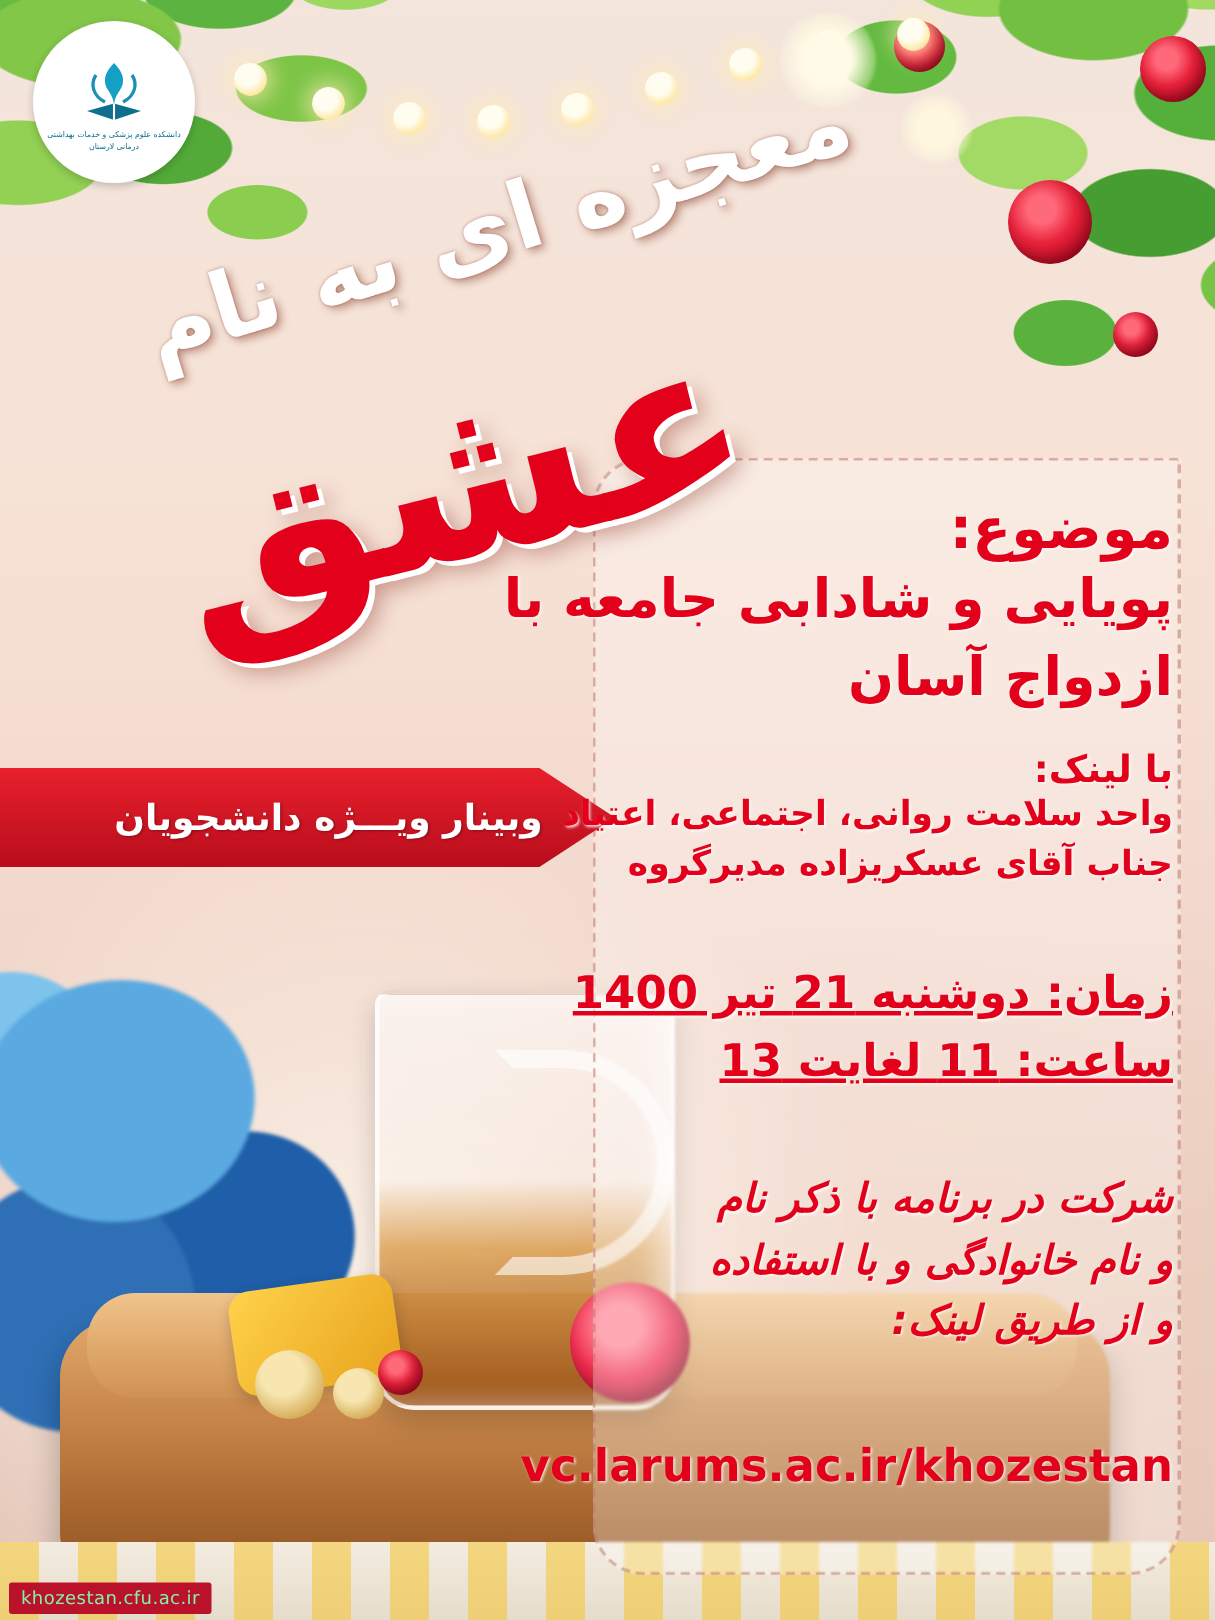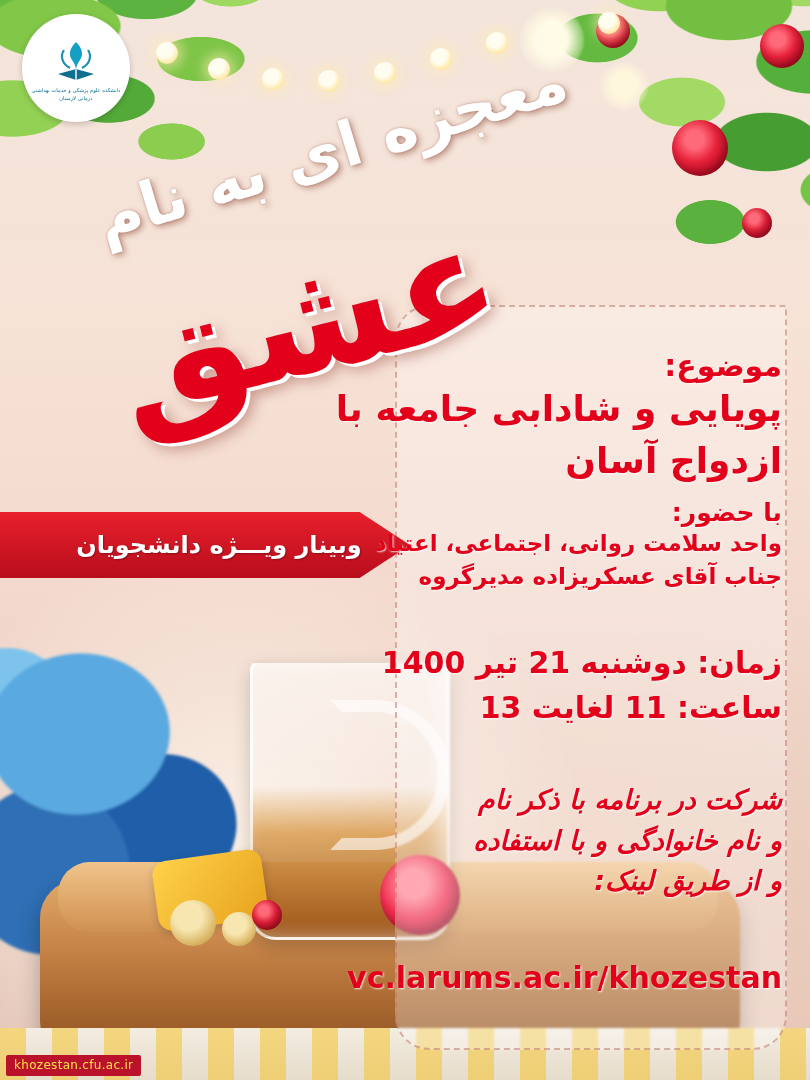--- a/index.html
+++ b/index.html
@@ -184,42 +184,42 @@
     color:#fff; font-size:24px; font-weight:bold; padding-left:38px;
     text-shadow:1px 1px 2px rgba(0,0,0,.3); white-space:nowrap;
   }
 
   
   .rt { position:absolute; right:28px; text-align:right; direction:rtl; }
   .label-red {
     color:#e2001a; font-weight:bold; text-shadow:1px 1px 2px rgba(255,255,255,.85);
   }
   .block-subject { top:330px; }
-  .block-subject .hd { font-size:30px;margin-top:18px; }
+  .block-subject .hd { font-size:38px; }
   .block-subject .ln { font-size:36px; line-height:1.45; }
 
   .block-presence { top:498px; }
   .block-presence .hd { font-size:25px; }
   .block-presence .ln { font-size:23px; line-height:1.45; }
 
   .block-time { top:640px; }
-  .block-time .ln { font-size:30px; line-height:1.5; }
+  .block-time .ln { font-size:30px; line-height:1.5;text-decoration:underline; }
 
   .block-howto { top:780px;font-style:italic; }
   .block-howto .ln { font-size:27px; line-height:1.5; }
 
   .link {
     position:absolute; right:28px; top:960px;
     font-size:30px; font-weight:bold; color:#e2001a; direction:ltr;
     text-shadow:1px 1px 2px rgba(255,255,255,.85);
   }
 
   .footer-url {
     position:absolute; left:6px; bottom:4px;
-    background:#b9122a; color:#fde047; font-size:12px; padding:3px 8px 4px;
+    background:#b9122a; color:#86efac; font-size:12px; padding:3px 8px 4px;
     border-radius:2px; direction:ltr; letter-spacing:.3px;
   }
 </style>
 </head>
 <body>
 
 <div class="poster">
 
   <div class="bg-base"></div>
 
@@ -283,21 +283,21 @@
     <span class="ribbon-text">وبینار ویـــژه دانشجویان</span>
   </div>
 
   <div class="rt block-subject">
     <div class="hd label-red">موضوع:</div>
     <div class="ln label-red">پویایی و شادابی جامعه با</div>
     <div class="ln label-red">ازدواج آسان</div>
   </div>
 
   <div class="rt block-presence">
-    <div class="hd label-red">با حضور:</div>
+    <div class="hd label-red">با لینک:</div>
     <div class="ln label-red">واحد سلامت روانی، اجتماعی، اعتیاد</div>
     <div class="ln label-red">جناب آقای عسکریزاده مدیرگروه</div>
   </div>
 
   <div class="rt block-time">
     <div class="ln label-red">زمان: دوشنبه 21 تیر 1400</div>
     <div class="ln label-red">ساعت: 11 لغایت 13</div>
   </div>
 
   <div class="rt block-howto">

